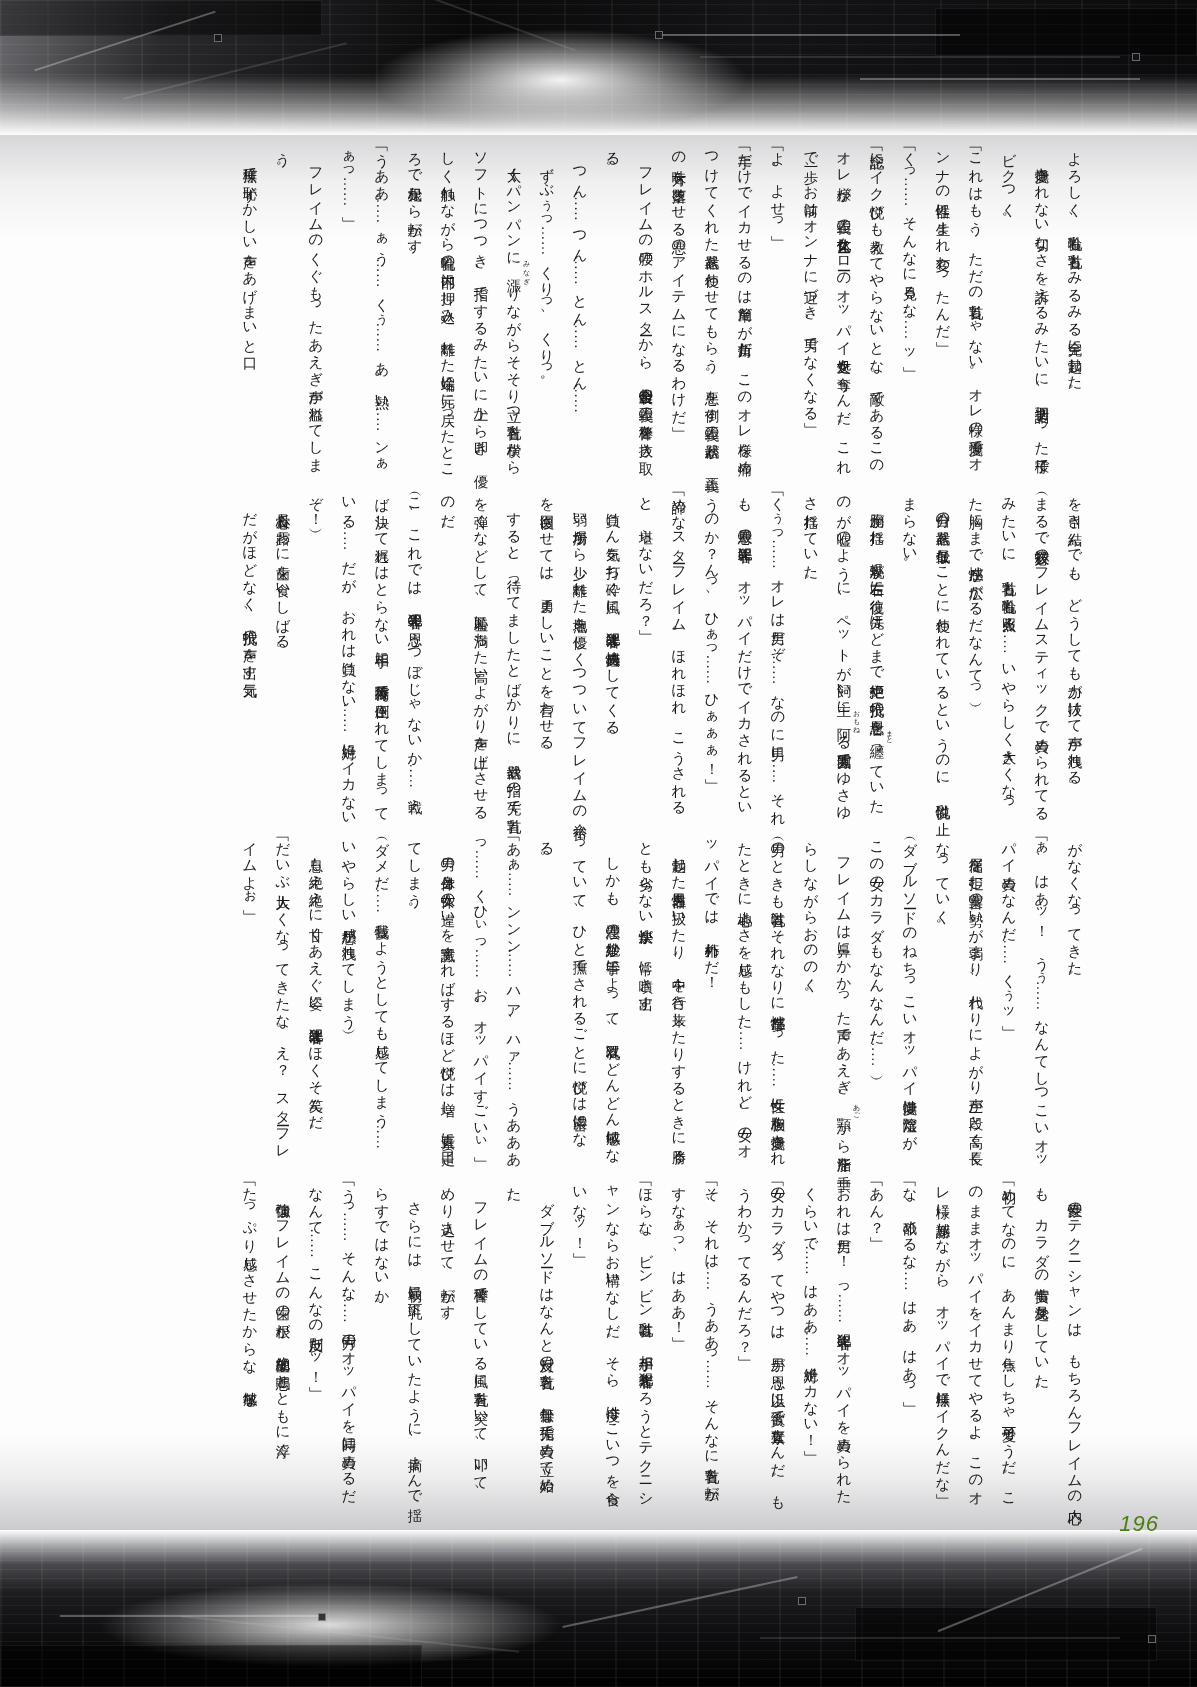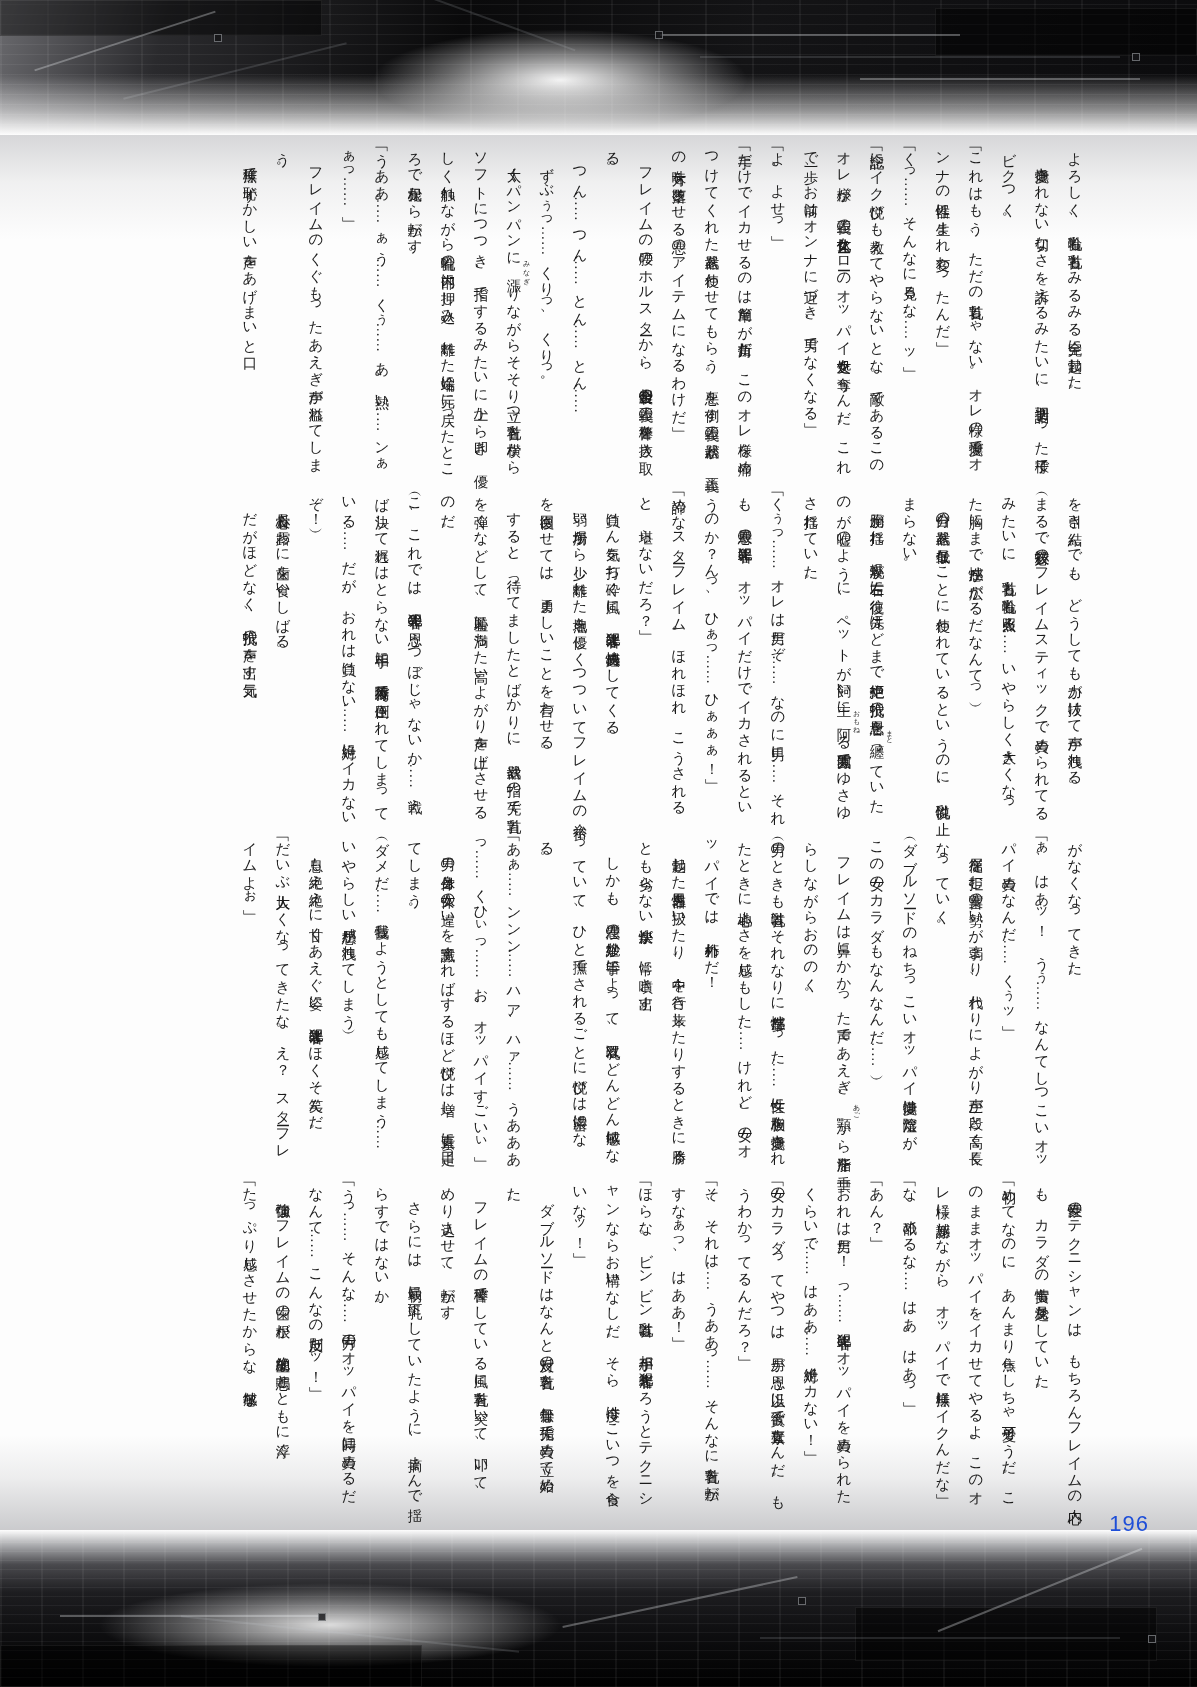--- a/index.html
+++ b/index.html
@@ -53,23 +53,23 @@
     writing-mode:vertical-rl;
     height:333px; width:100%;
     margin-bottom:12px;
     font-size:14.5px; letter-spacing:.5px; line-height:33px;
     line-break:loose; overflow:visible;
   }
   .block p { margin:0; padding:0; }
   ruby rt { font-size:7px; letter-spacing:0; color:#2a2a2a; }
 
   .page-number {
-    position:absolute; z-index:2; top:1511px; right:48px;
+    position:absolute; z-index:2; top:1511px; right:38px;
     font-family:"Liberation Sans","DejaVu Sans",sans-serif;
-    font-size:22px; color:#1d4ed8; letter-spacing:1px;
+    font-size:22px; color:#4d7c0f; letter-spacing:1px;font-style:italic;
   }
 </style>
 </head>
 <body>
 
 <div class="page">
 
   <div class="deco deco-top">
     <div class="panel" style="left:0;top:0;width:320px;height:34px;"></div>
     <div class="panel" style="right:0;top:8px;width:260px;height:46px;"></div>

